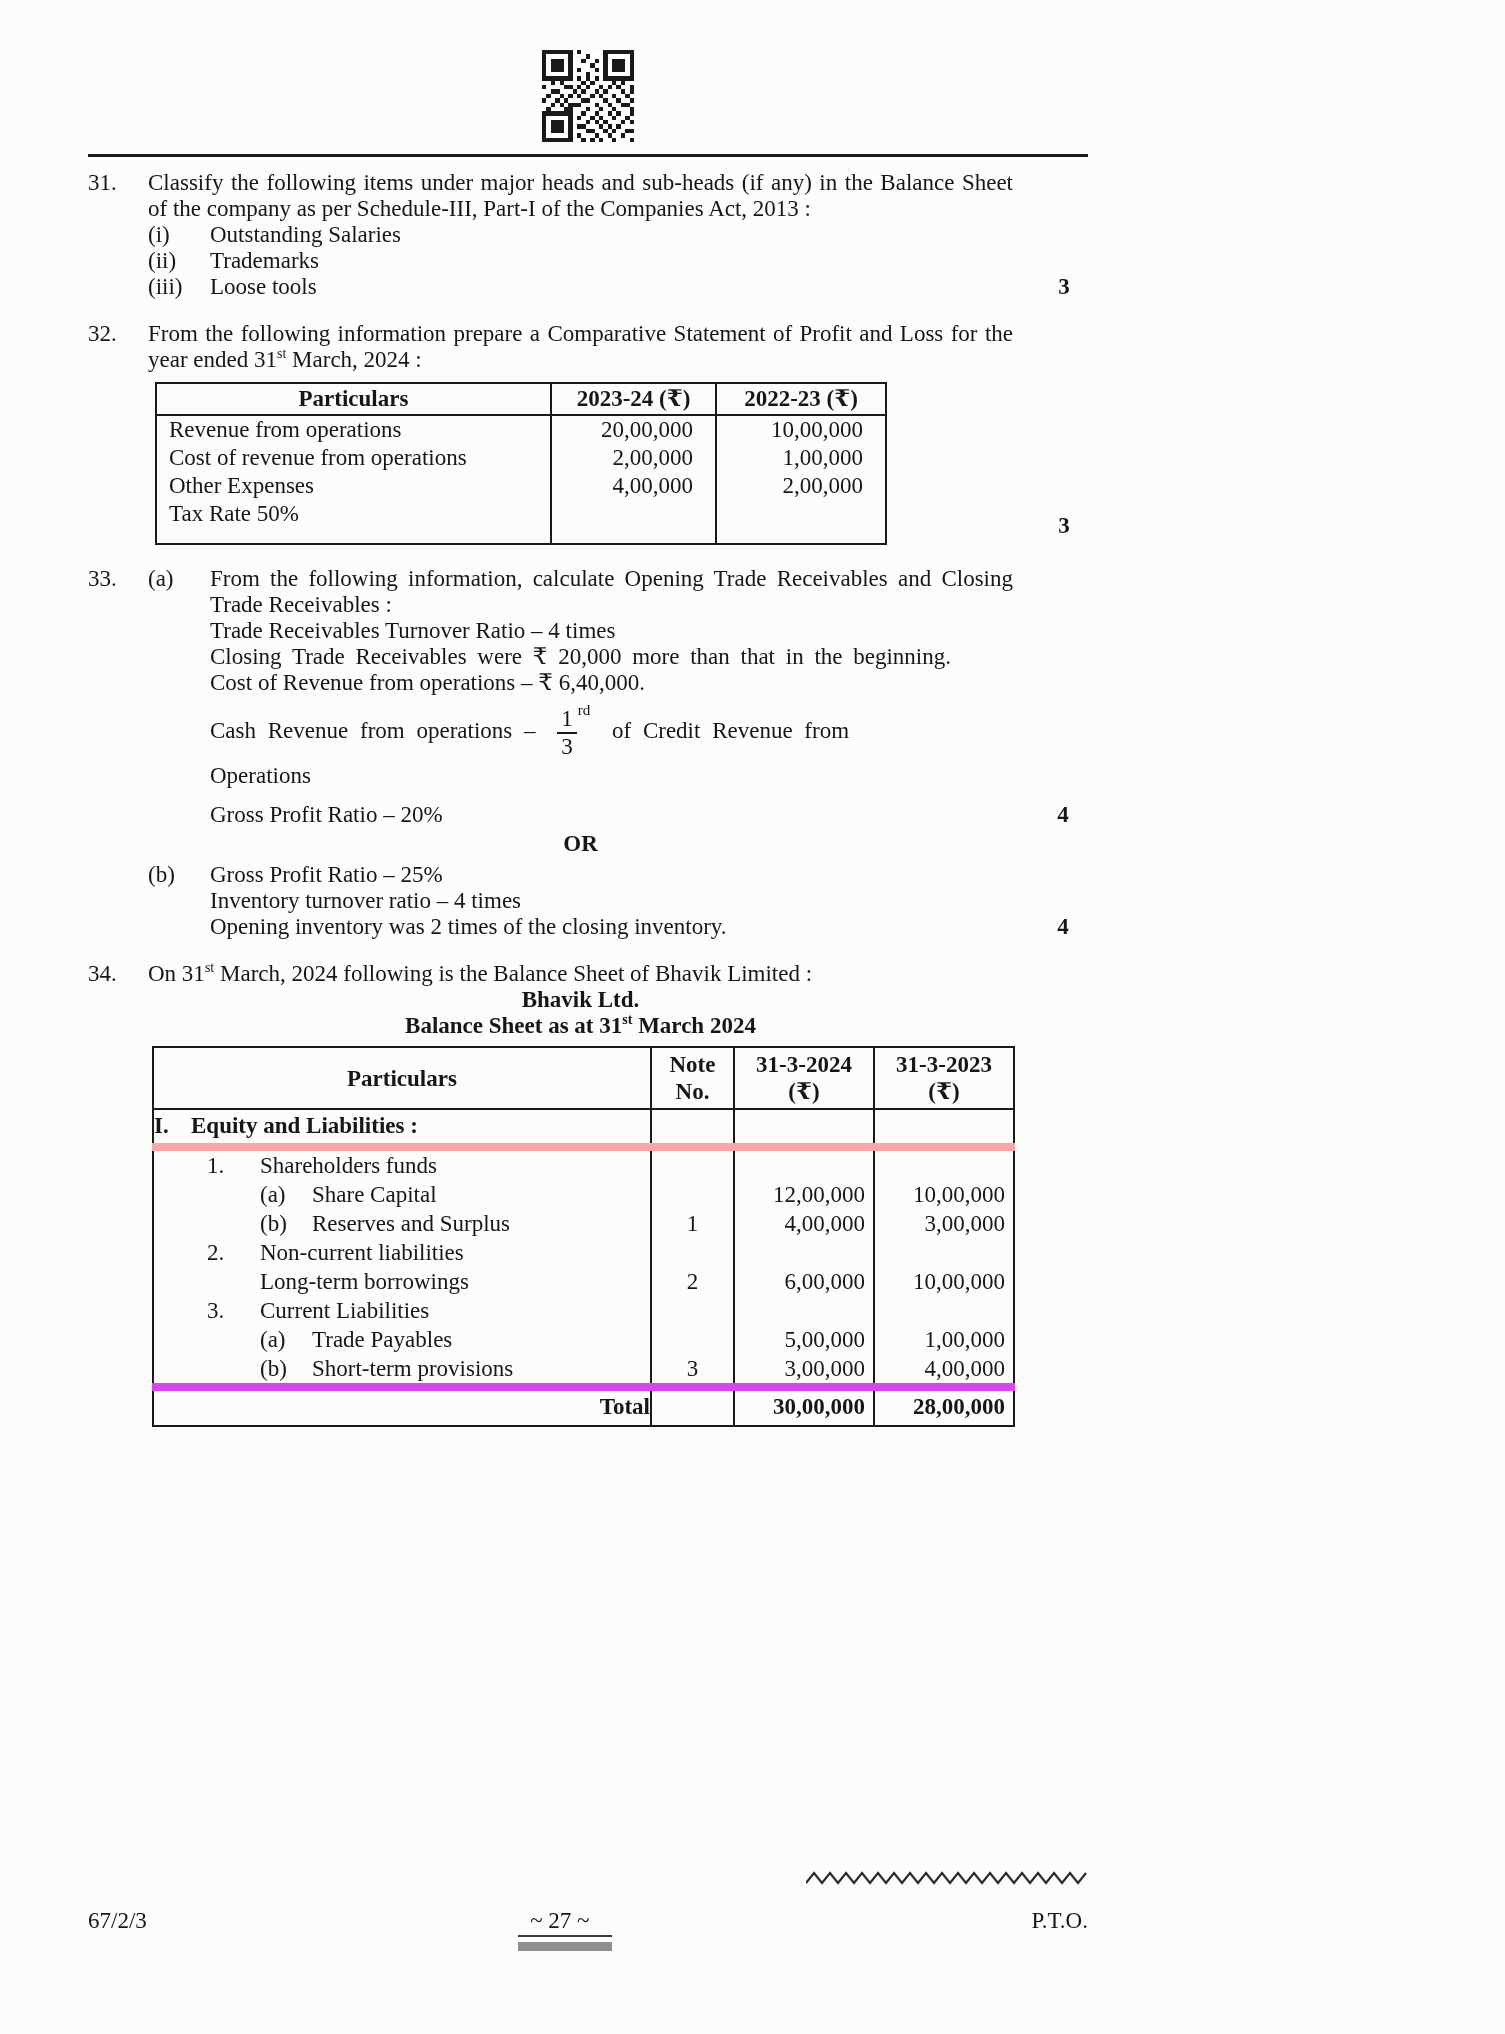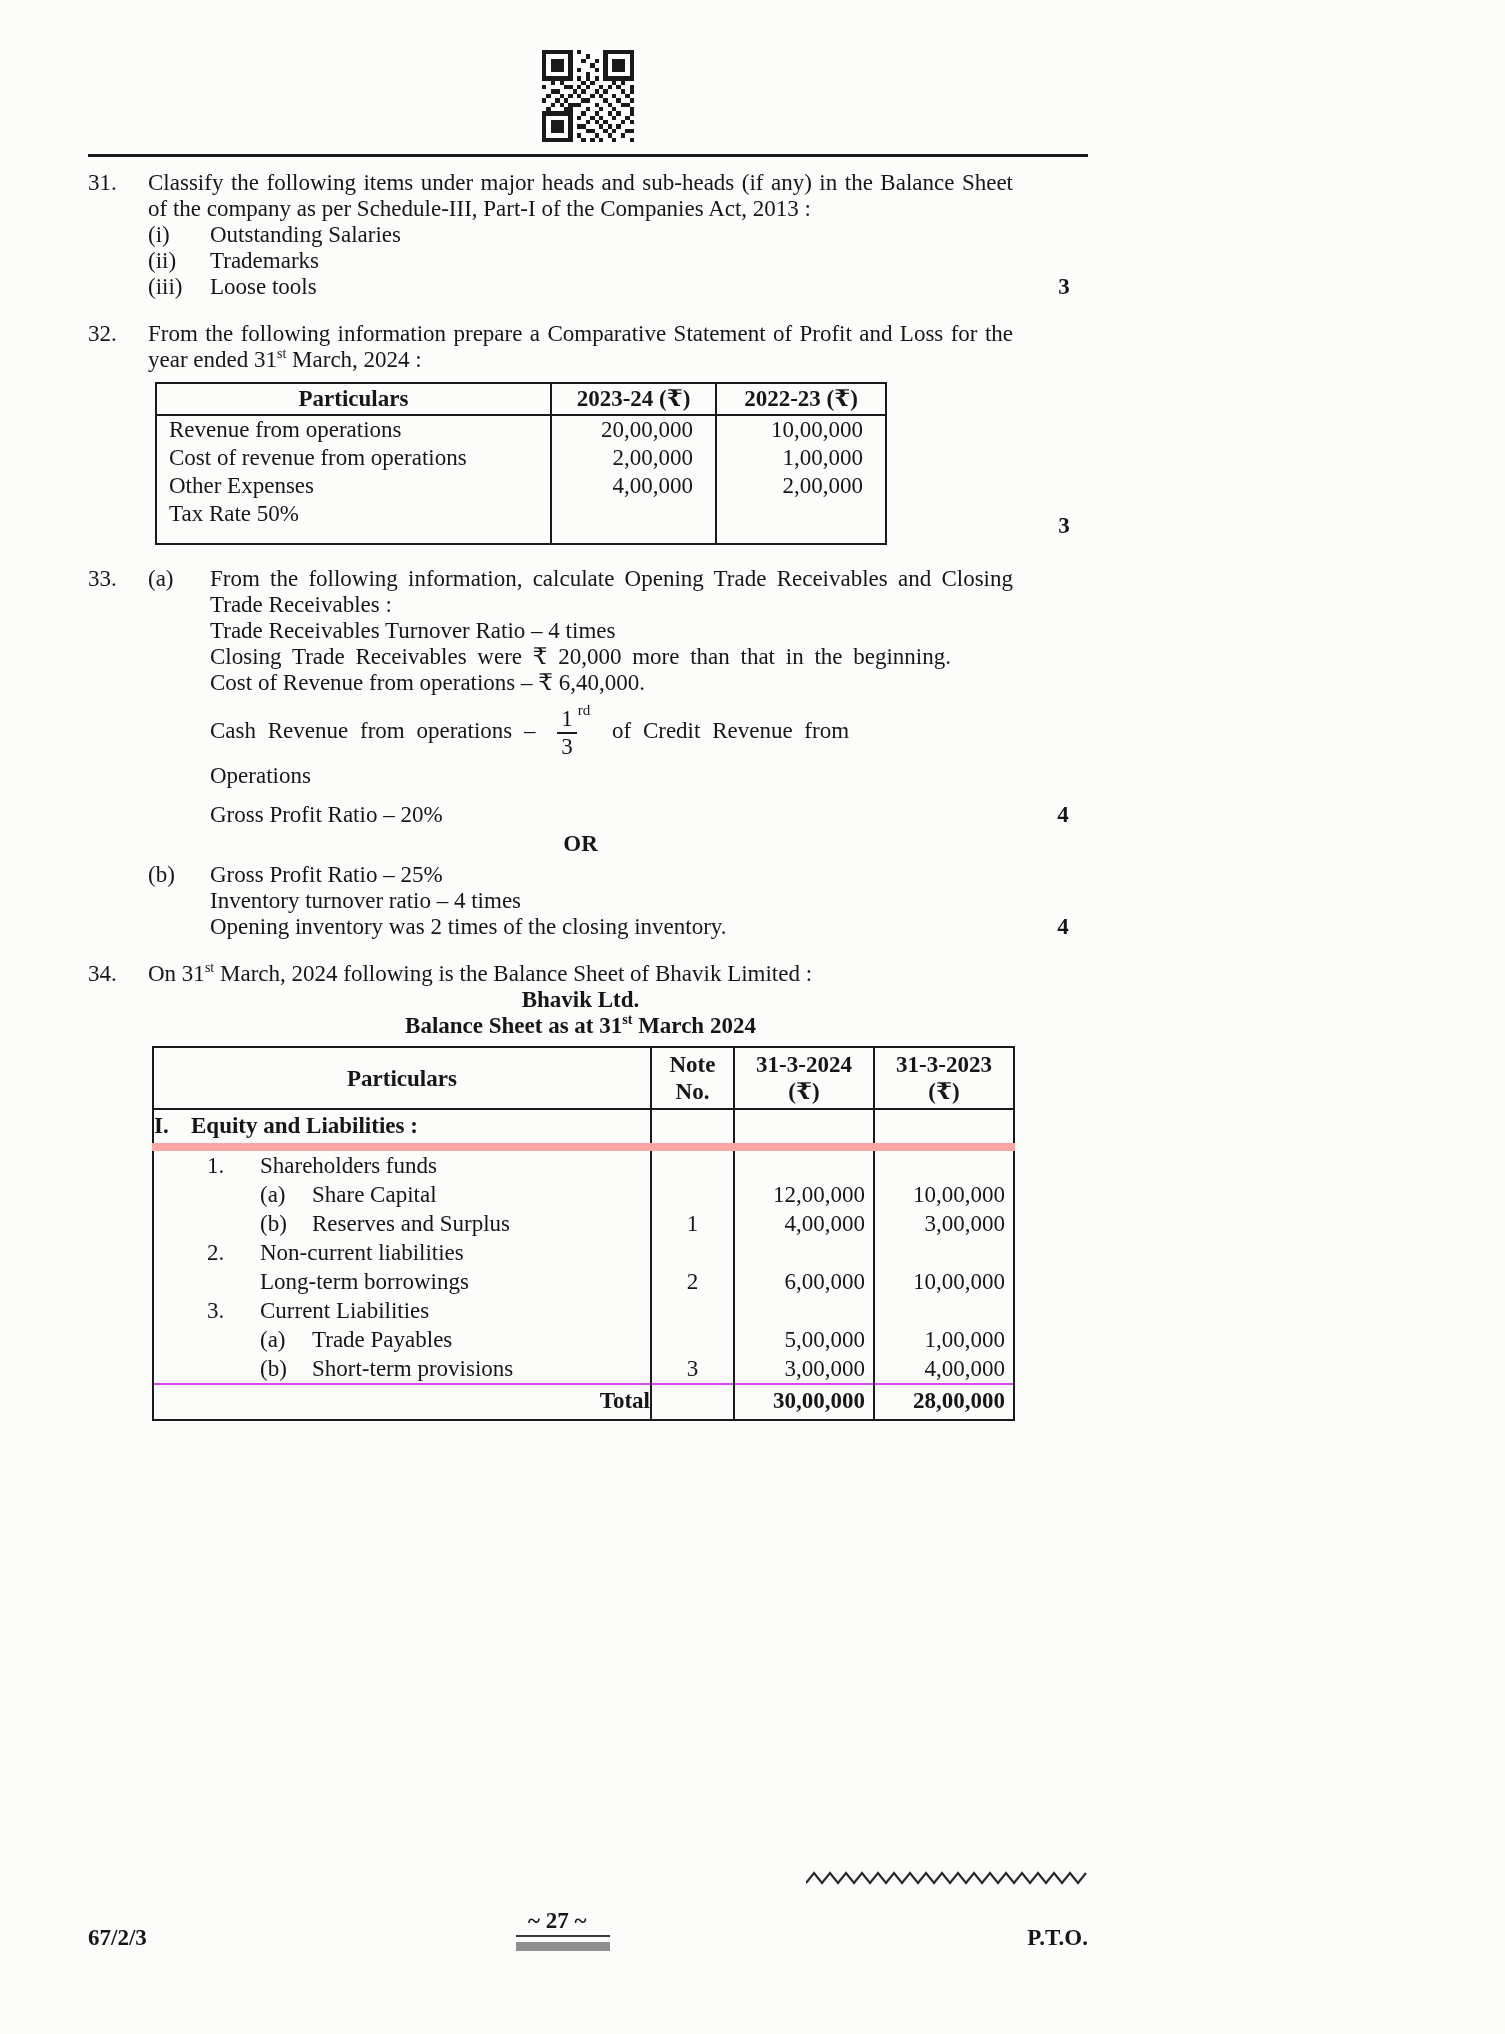--- a/index.html
+++ b/index.html
@@ -42,34 +42,34 @@
   .ops{margin-bottom:13px}
   .gp{margin-top:10px}
 
   .centerb{text-align:center;font-weight:bold}
 
   .t34{width:861px;margin:7px 0 0 4px;border:2px solid #1a1a1a}
   .t34 th,.t34 td{border-left:2px solid #1a1a1a;border-right:2px solid #1a1a1a;overflow:hidden}
   .t34 thead th{border-bottom:2px solid #1a1a1a;font-weight:bold;text-align:center;padding:3px 2px;vertical-align:middle;line-height:27px}
   .t34 td{padding:1px 0;line-height:27px}
   .t34 .sec td{border-bottom:8px solid #fca5a5;font-weight:bold;padding:2px 0 4px}
-  .t34 .total td{border-top:2px solid #d946ef;font-weight:bold;padding:2px 0 5px}
+  .t34 .total td{border-top:8px solid #d946ef;font-weight:bold;padding:2px 0 5px}
   .secnum{display:inline-block;width:37px}
   .sec .pcell{padding-left:16px}
   .lv1 .pcell{padding-left:53px}
   .lv2 .pcell{padding-left:106px}
   .rnum1{display:inline-block;width:53px}
   .rnum2{display:inline-block;width:52px}
   .ncell{text-align:center}
   .vcell{text-align:right;padding-right:8px !important}
   .total .pcell{text-align:right;padding-right:10px}
 
   sup{font-size:14px;line-height:0}
 
-  .footer{position:absolute;left:88px;top:1908px;width:1000px;display:flex;justify-content:space-between;align-items:flex-end;font-weight:bold}
+  .footer{position:absolute;left:88px;top:1908px;width:1000px;display:flex;justify-content:space-between;align-items:flex-start;font-weight:normal}
   .fpage{transform:translateX(-24px)}
   .fpage-text{padding:0 12px 1px;border-bottom:2px solid #3a3a3a}
   .graybar{width:94px;height:9px;background:#8f8f8f;margin:5px auto 0}
   .zigzag{position:absolute;left:806px;top:1870px}
 </style>
 </head>
 <body>
 
 <div class="page">
   <div class="content">

